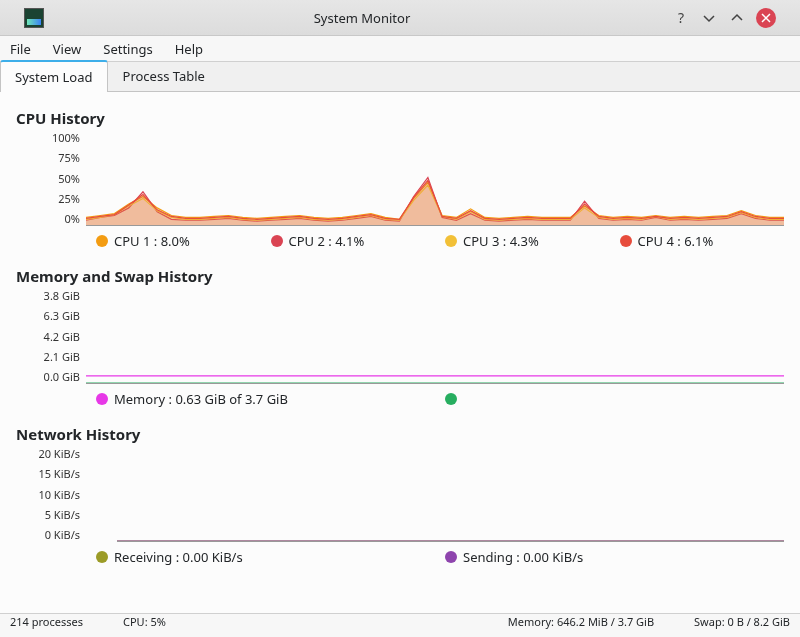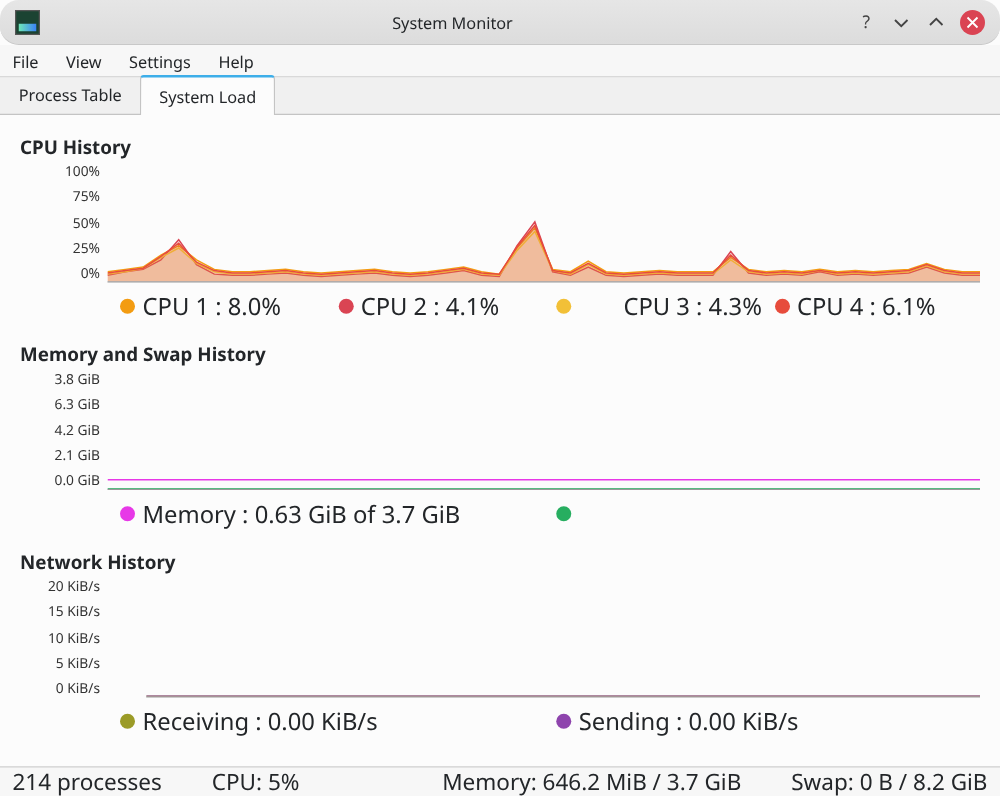--- a/index.html
+++ b/index.html
@@ -1,18 +1,18 @@
 <!DOCTYPE html>
 <html><head>
 <meta charset="utf-8">
 <style>
 * { box-sizing: border-box; margin: 0; padding: 0; }
 body { font-family: "Noto Sans", "Segoe UI", sans-serif; font-size: 13px; color: #232629; background: #fcfcfc; width: 800px; height: 637px; overflow: hidden; }
 
-.titlebar { height: 36px; background: linear-gradient(#e6e6e6, #dcdcdc); display: flex; align-items: center; padding: 0 12px; border-bottom: 1px solid #c8c8c8; border-radius: 15px; }
+.titlebar { height: 36px; background: linear-gradient(#e6e6e6, #dcdcdc); display: flex; align-items: center; padding: 0 24px; border-bottom: 1px solid #c8c8c8; }
 .titlebar .app-icon { width: 20px; height: 20px; background: #1b4332; border: 1px solid #555; margin-right: 8px; position: relative; }
 .titlebar .app-icon::after { content:""; position:absolute; left:2px; right:2px; bottom:2px; height:6px; background: linear-gradient(90deg,#6ee7b7,#3b82f6); }
 .titlebar .title { flex: 1; text-align: center; font-size: 13px; }
 .titlebar .win-controls { display: flex; gap: 10px; align-items: center; }
 .titlebar .win-btn { width: 18px; height: 18px; display: flex; align-items:center; justify-content:center; font-size: 14px; color: #444; cursor:pointer; }
 .titlebar .close { width: 20px; height: 20px; border-radius: 50%; background: #da4453; color: #fff; font-size: 12px; }
 
 .menubar { height: 26px; display: flex; align-items: center; padding: 0 10px; gap: 22px; border-bottom: 1px solid #d0d0d0; background: #f7f7f7; }
 .menubar .menu-item { cursor: pointer; }
 
@@ -20,25 +20,25 @@
 .tabbar .tab { padding: 6px 14px; border: 1px solid transparent; border-bottom: none; cursor:pointer; font-size: 13px; }
 .tabbar .tab.active { background: #fcfcfc; border-color: #c4c4c4; border-top: 2px solid #3daee9; border-radius: 3px 3px 0 0; margin-bottom: -1px; }
 
 .content { padding: 10px 16px 0 16px; }
 .section-title { font-weight: bold; font-size: 15px; margin: 6px 0 2px 0; }
 
 .chart-wrap { display: flex; }
 .yaxis { display: flex; flex-direction: column; justify-content: space-between; align-items: flex-end; font-size: 11px; color: #333; padding-right: 6px; }
 .plot { flex: 1; border-bottom: 1px solid #999; position: relative; }
 
-.legend { display: flex; padding: 6px 0 10px 80px; font-size: 19px; gap: 10px; }
+.legend { display: flex; padding: 6px 0 10px 80px; font-size: 13px; gap: 10px; }
 .legend .item { display: flex; align-items: center; gap: 6px; }
 .legend .dot { width: 12px; height: 12px; border-radius: 50%; }
 
-.statusbar { position: absolute; bottom: 0; left: 0; right: 0; height: 24px; display: flex; padding: 0 10px; font-size: 18px; background: #f7f7f7; border-top: 1px solid #d0d0d0; gap: 40px; }
+.statusbar { position: absolute; bottom: 0; left: 0; right: 0; height: 24px; display: flex; padding: 0 10px; font-size: 11px; background: #f7f7f7; border-top: 1px solid #d0d0d0; gap: 40px; }
 .statusbar .spacer { flex: 1; }
 </style>
 </head>
 <body>
 
 <div class="titlebar">
   <div class="app-icon"></div>
   <div class="title">System Monitor</div>
   <div class="win-controls">
     <div class="win-btn">?</div>
@@ -61,22 +61,22 @@
 </div>
 
 <div class="menubar">
   <span class="menu-item">File</span>
   <span class="menu-item">View</span>
   <span class="menu-item">Settings</span>
   <span class="menu-item">Help</span>
 </div>
 
 <div class="tabbar">
+  <div class="tab active">System Load</div>
   <div class="tab">Process Table</div>
-  <div class="tab active">System Load</div>
 </div>
 
 <div class="content">
 
   <div class="section-title">CPU History</div>
   <div class="chart-wrap" style="height:96px;">
     <div class="yaxis" style="width:70px;">
       <span>100%</span>
       <span>75%</span>
       <span>50%</span>
@@ -96,21 +96,21 @@
   </div>
   <div class="legend">
     <div class="item" style="flex:1;">
         <span class="dot" style="background:#f39c12"></span>
         <span>CPU 1 : 8.0%</span>
       </div>
     <div class="item" style="flex:1;">
         <span class="dot" style="background:#da4453"></span>
         <span>CPU 2 : 4.1%</span>
       </div>
-    <div class="item" style="flex:1;justify-content:space-between;">
+    <div class="item" style="flex:1;">
         <span class="dot" style="background:#f2c037"></span>
         <span>CPU 3 : 4.3%</span>
       </div>
     <div class="item" style="flex:1;">
         <span class="dot" style="background:#e74c3c"></span>
         <span>CPU 4 : 6.1%</span>
       </div>
   </div>
 
   <div class="section-title">Memory and Swap History</div>

